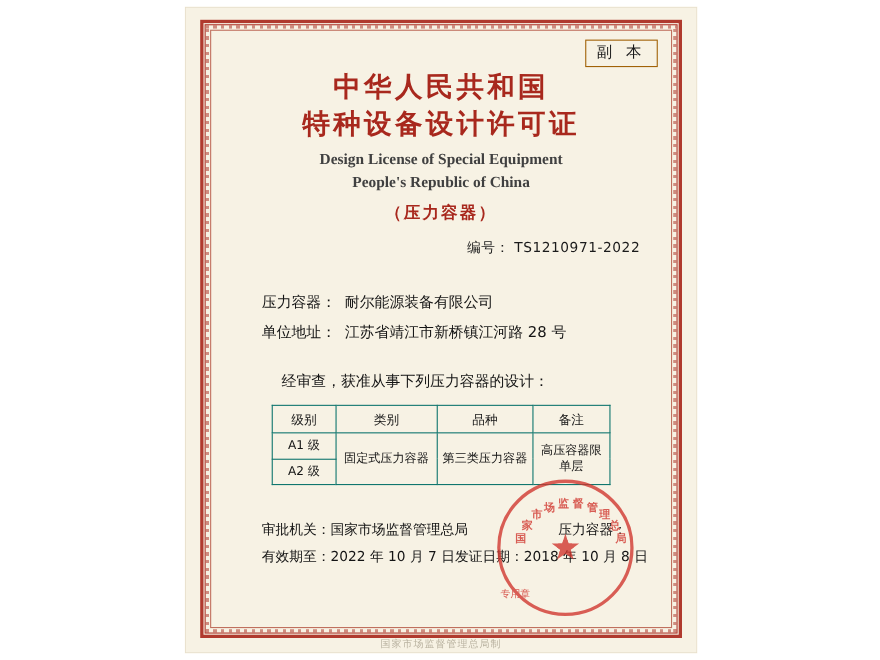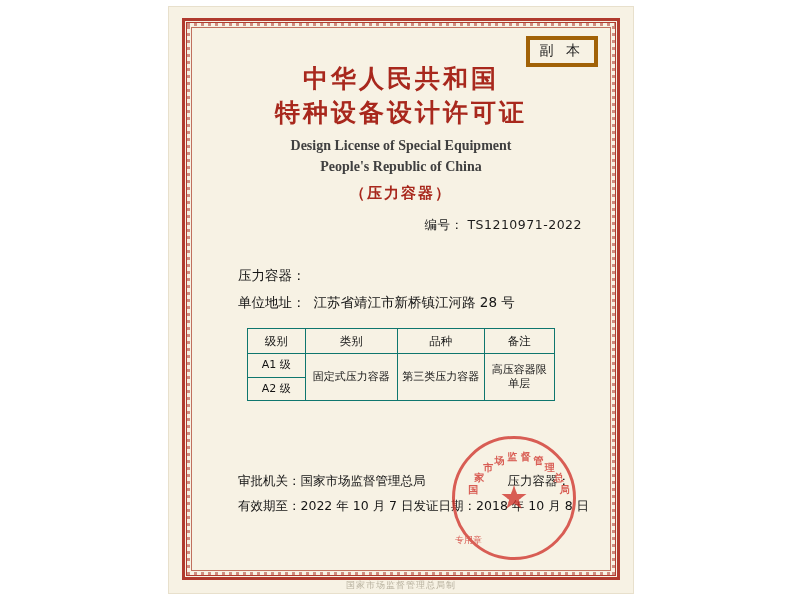--- a/index.html
+++ b/index.html
@@ -69,21 +69,21 @@
       repeating-linear-gradient(0deg, #b03a2e 0 3px, transparent 3px 7px) left/3px 100% no-repeat,
       repeating-linear-gradient(0deg, #b03a2e 0 3px, transparent 3px 7px) right/3px 100% no-repeat;
     opacity: 0.55;
   }
 
   
   .copy-badge {
     position: absolute;
     right: 36px;
     top: 30px;
-    border: 4px solid #a16207;
+    border: 1px solid #a16207;
     padding: 2px 10px 3px 10px;
     font-size: 14px;
     letter-spacing: 4px;
     color: #1a1a1a;
     font-family: "DejaVu Sans", sans-serif;
     background: transparent;
   }
 
   .content {
     position: absolute;
@@ -286,27 +286,29 @@
         <div class="title-sub">（压力容器）</div>
       </div>
 
       <div class="serial-row">
         <span>编号：</span><span class="serial-num">TS1210971-2022</span>
       </div>
 
       <div class="fields">
         <div class="field-row">
           <span class="field-label">压力容器：</span>
+          <span class="field-value">耐尔能源装备有限公司</span>
         </div>
         <div class="field-row">
           <span class="field-label">单位地址：</span>
           <span class="field-value">江苏省靖江市新桥镇江河路 28 号</span>
         </div>
       </div>
 
+      <div class="statement">经审查，获准从事下列压力容器的设计：</div>
 
       <table class="license-table">
         <thead>
           <tr>
             <th class="col-grade">级别</th>
             <th class="col-cat">类别</th>
             <th class="col-kind">品种</th>
             <th class="col-note">备注</th>
           </tr>
         </thead>

